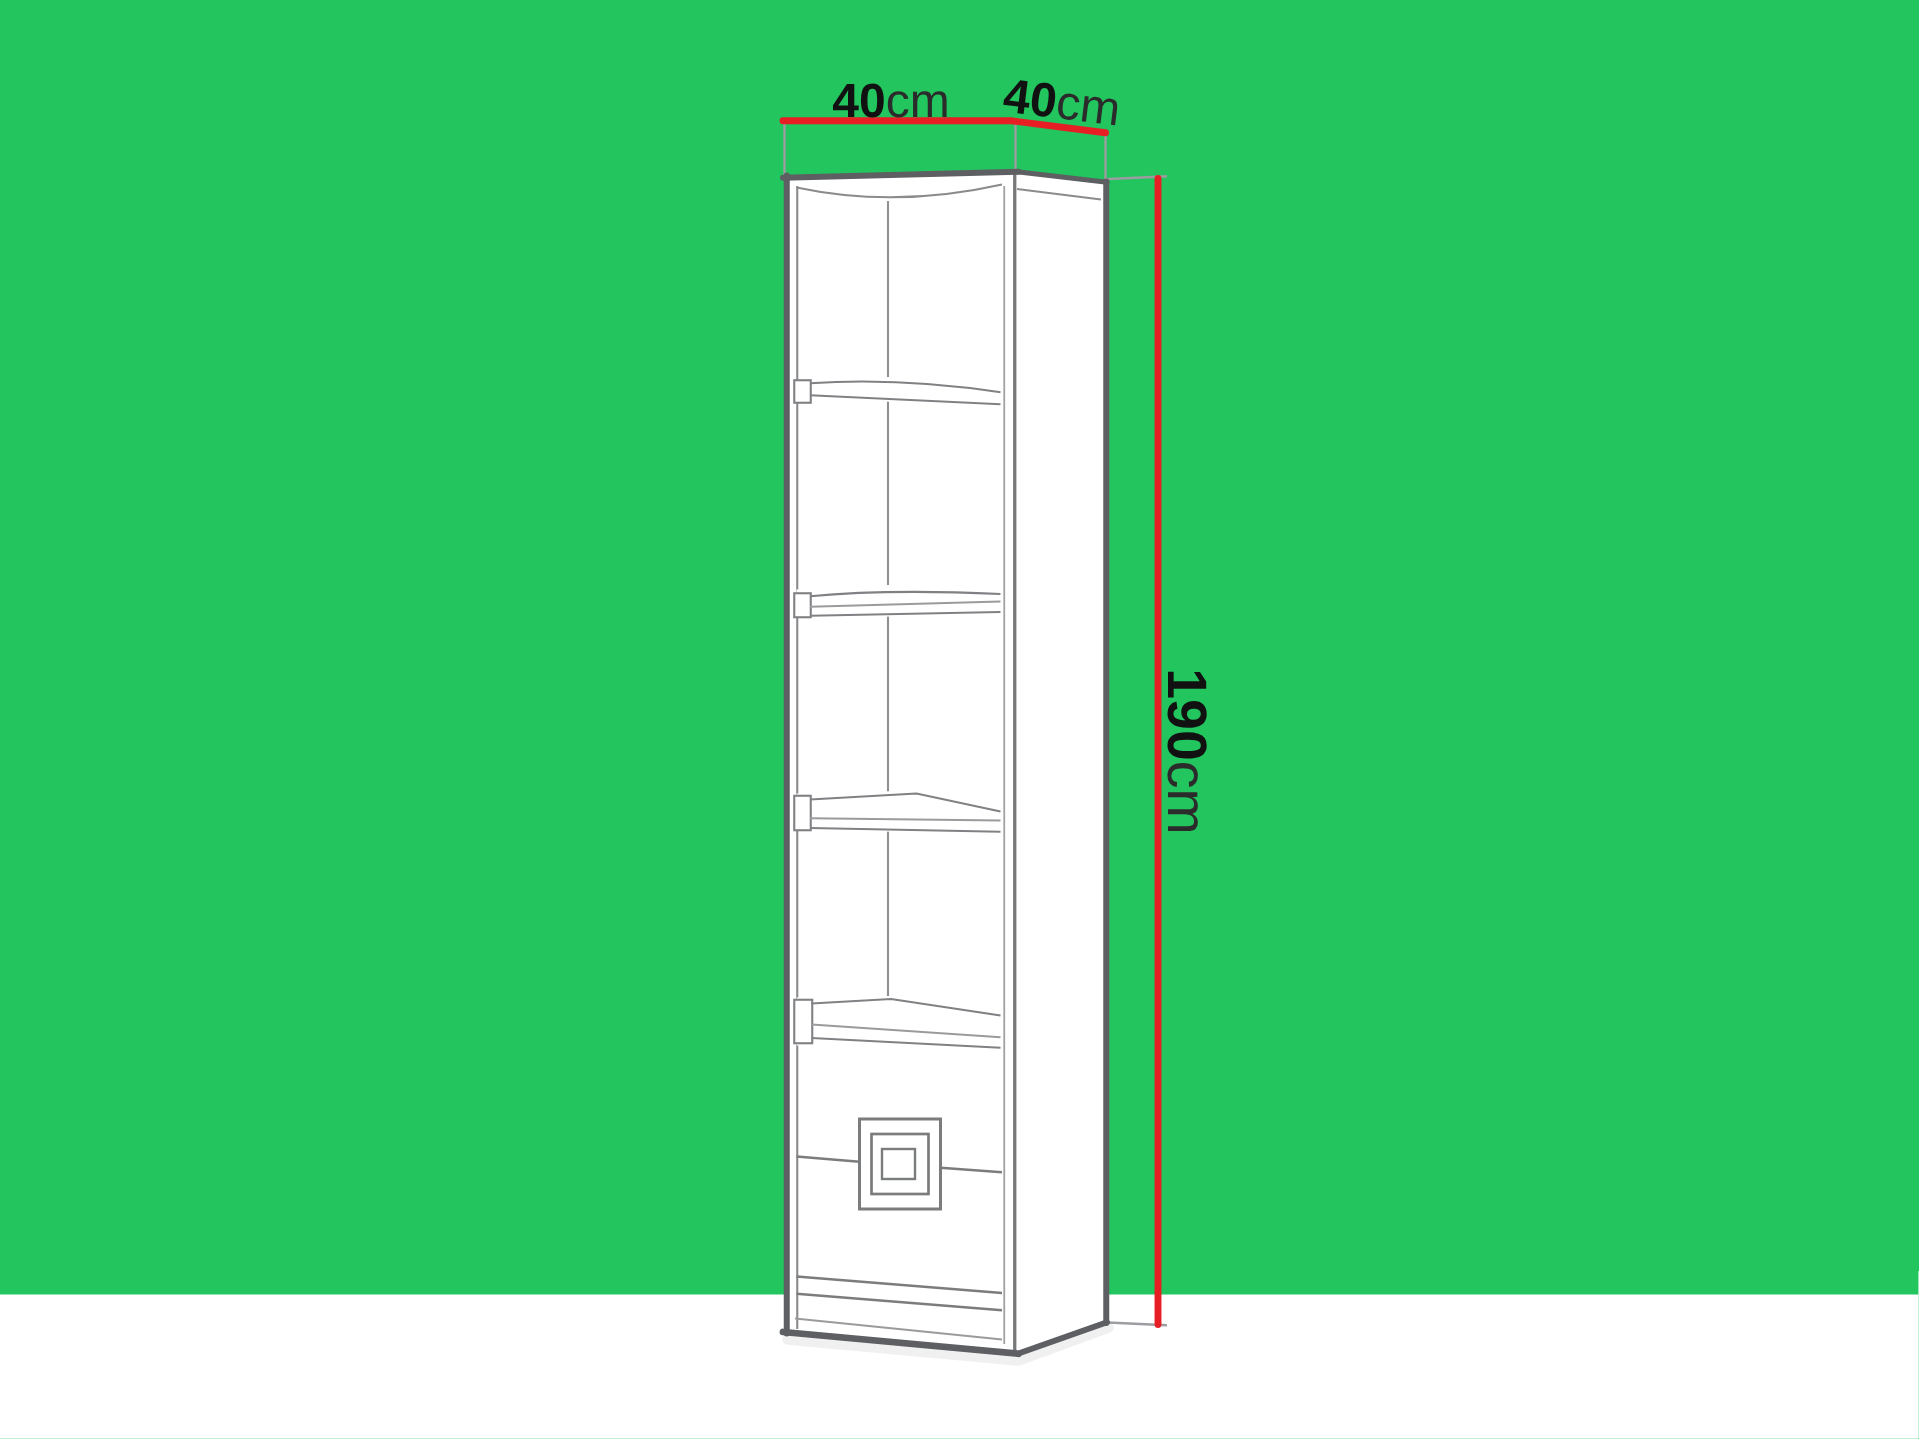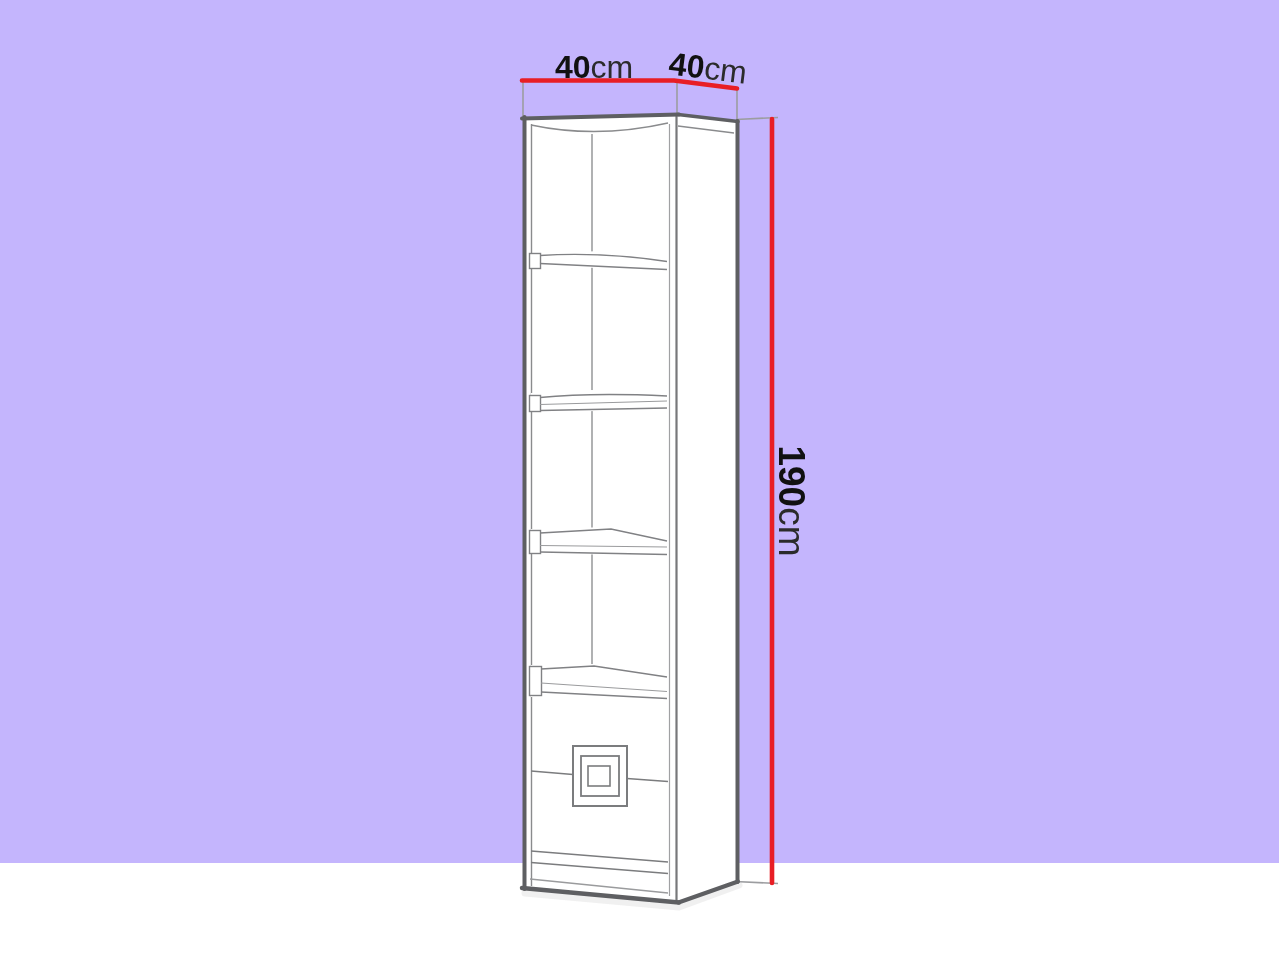--- a/index.html
+++ b/index.html
@@ -1,17 +1,17 @@
 <!DOCTYPE html>
 <html><head>
 <meta charset="utf-8">
 <style>
   html,body{margin:0;padding:0;background:#ffffff;}
   body{width:1279px;height:959px;overflow:hidden;font-family:"Liberation Sans",sans-serif;}
-  .canvas{position:relative;width:1279px;height:863px;background:#c4b5fd;}
+  .canvas{position:relative;width:1279px;height:863px;background:#22c55e;}
   .drawing{position:absolute;left:0;top:0;}
   .dim{position:absolute;color:#141414;white-space:nowrap;line-height:1;}
   .dim .val{font-weight:700;color:#111111;}
   .dim .unit{font-weight:400;color:#2b2b2b;}
   .dim-width{left:594px;top:51px;font-size:32px;transform:translateX(-50%);}
   .dim-depth{left:708px;top:52px;font-size:32px;transform:translateX(-50%) rotate(7deg);}
   .dim-height{left:791px;top:501px;font-size:37px;transform:translate(-50%,-50%) rotate(90deg);}
 </style>
 </head>
 <body>

